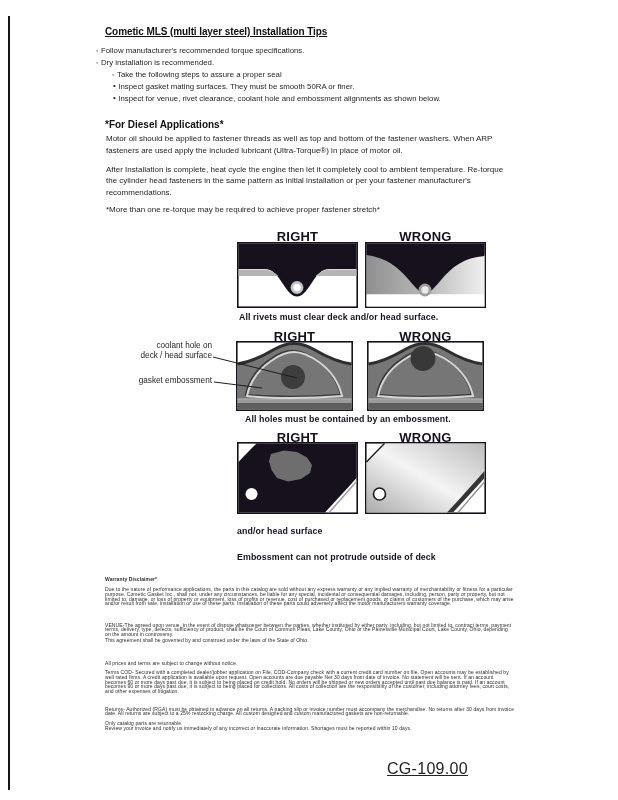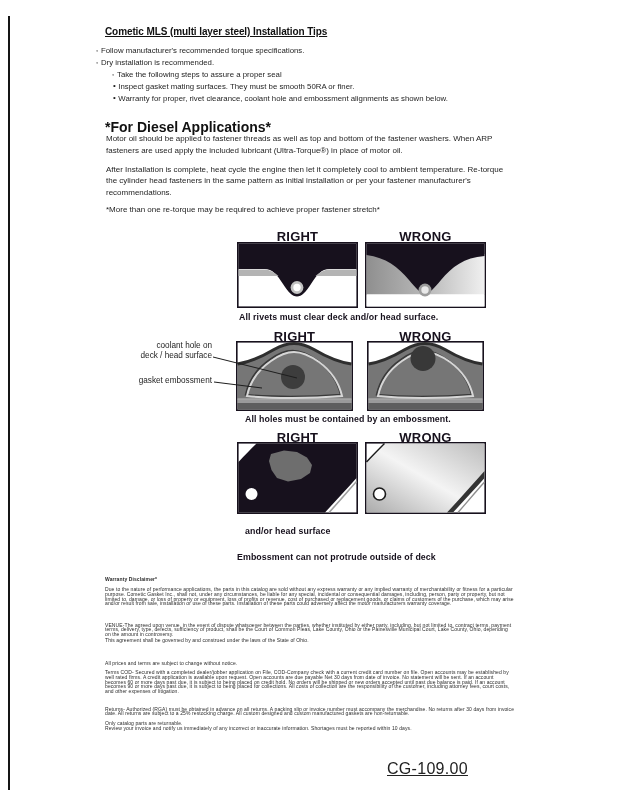--- a/index.html
+++ b/index.html
@@ -6,21 +6,21 @@
   #page{position:relative;width:618px;height:800px;background:#ffffff;overflow:hidden;
         font-family:"Liberation Sans",sans-serif;color:#222;}
   .abs{position:absolute;}
   .edge-rule{left:8px;top:16px;width:1.5px;height:774px;background:#151515;}
   .doc-title{left:105px;top:26px;font-size:10px;font-weight:bold;letter-spacing:-0.1px;
              text-decoration:underline;color:#111;}
   .bullet-row{left:96px;display:flex;align-items:flex-end;font-size:7.8px;line-height:9.5px;color:#1e1e1e;white-space:nowrap;}
   .bullet-row .mk{font-size:7px;margin-right:2.5px;position:relative;top:-0.5px;}
   .sub-row{left:113px;}
   .sub-row .mk{font-size:8px;top:-1px;}
-  .h-diesel{left:105px;top:119px;font-size:14px;font-weight:bold;color:#111;}
+  .h-diesel{left:105px;top:119px;font-size:10px;font-weight:bold;color:#111;}
   .body-p{left:106px;width:398px;font-size:8px;line-height:11.7px;color:#1e1e1e;}
   .fig-label{width:121px;text-align:center;font-size:13px;font-weight:bold;color:#17111d;letter-spacing:0.2px;}
   .fig-caption{font-size:8.8px;font-weight:bold;color:#17111d;letter-spacing:0.1px;white-space:nowrap;}
   .callout{width:117px;left:95px;text-align:right;font-size:8.2px;color:#1e1e1e;white-space:nowrap;}
   .legal{left:105px;width:410px;font-size:5px;line-height:4.8px;letter-spacing:0.1px;color:#2b2b2b;}
   .legal-h{font-weight:bold;}
   .doc-code{left:387px;top:760px;font-size:16px;color:#222;letter-spacing:0.3px;text-decoration:underline;}
   svg{display:block;}
 </style>
 </head>
@@ -43,21 +43,21 @@
   <div class="abs bullet-row" style="top:70px;margin-left:16px;">
     <span class="mk">◦</span>
     <span>Take the following steps to assure a proper seal</span>
   </div>
   <div class="abs bullet-row sub-row" style="top:82px;">
     <span class="mk">•</span>
     <span>Inspect gasket mating surfaces.  They must be smooth 50RA or finer.</span>
   </div>
   <div class="abs bullet-row sub-row" style="top:93.5px;">
     <span class="mk">•</span>
-    <span>Warranty for proper, rivet clearance, coolant hole and embossment alignments as shown below.</span>
+    <span>Inspect for venue, rivet clearance, coolant hole and embossment alignments as shown below.</span>
   </div>
 
   <div class="abs h-diesel">*For Diesel Applications*</div>
   <div class="abs body-p" style="top:133px;">Motor oil should be applied to fastener threads as well as top and bottom of the fastener washers. When ARP fasteners are used apply the included lubricant (Ultra-Torque®) in place of motor oil.</div>
   <div class="abs body-p" style="top:163.5px;">After Installation is complete, heat cycle the engine then let it completely cool to ambient temperature. Re-torque the cylinder head fasteners in the same pattern as initial installation or per your fastener manufacturer's recommendations.</div>
   <div class="abs body-p" style="top:204px;">*More than one re-torque may be required to achieve proper fastener stretch*</div>
 
   <div class="abs fig-label" style="left:237px;top:228.5px;">RIGHT</div>
   <div class="abs fig-label" style="left:365px;top:228.5px;">WRONG</div>
 
@@ -155,21 +155,21 @@
       </defs>
       <rect x="0.8" y="0.8" width="119.4" height="70.4" fill="#ffffff" stroke="#17111d" stroke-width="1.6"></rect>
       <path d="M1.5,20 C8,13 14,7 19.5,1.5 H119.5 V36 C109,48 98,59.5 88,70.5 H1.5 Z" fill="url(#g3w)"></path>
       <path d="M1.5,20 C8,13 14,7 19.5,1.5" stroke="#1c1c1c" stroke-width="1.4" fill="none"></path>
       <path d="M88,70.5 C98,59.5 109,48 119.5,36 V29 C108,42 96,55.5 82,70.5 Z" fill="#343434"></path>
       <path d="M93,70.5 C103,59 111,49.5 119.5,40" stroke="#8e8e8e" stroke-width="1.4" fill="none"></path>
       <circle cx="14.5" cy="52" r="6" fill="#ffffff" stroke="#1c1c1c" stroke-width="1.6"></circle>
     </svg>
   </div>
   <div class="abs fig-caption" style="left:237px;top:516px;margin-top:36px;">Embossment can not protrude outside of deck</div>
-  <div class="abs fig-caption" style="left:245px;top:526px;">and/or head surface</div>
+  <div class="abs fig-caption" style="left:237px;top:526px;">and/or head surface</div>
 
   <div class="abs legal legal-h" style="top:576.5px;">Warranty Disclaimer*</div>
   <div class="abs legal" style="top:587px;">Due to the nature of performance applications, the parts in this catalog are sold without any express warranty or any implied warranty of merchantability or fitness for a particular purpose.  Cometic Gasket Inc., shall not, under any circumstances, be liable for any special, incidental or consequential damages, including, person, party or property, but not limited to, damage, or loss of property or equipment, loss of profits or revenue, cost of purchased or replacement goods, or claims of customers of the purchase, which may arise and/or result from sale, installation or use of these parts.  Installation of these parts could adversely affect the motor manufacturers warranty coverage.</div>
   <div class="abs legal" style="top:622.5px;">VENUE-The agreed upon venue, in the event of dispute whatsoever between the parties, whether instituted by either party, including, but not limited to, contract terms, payment terms, delivery, type, defects, sufficiency of product, shall be the Court of Common Pleas, Lake County, Ohio or the Painesville Municipal Court, Lake County, Ohio, depending on the amount in controversy.</div>
   <div class="abs legal" style="top:637.5px;">This agreement shall be governed by and construed under the laws of the State of Ohio.</div>
   <div class="abs legal" style="top:660.5px;">All prices and terms are subject to change without notice.</div>
   <div class="abs legal" style="top:670px;">Terms COD- Secured with a completed dealer/jobber application on File, COD-Company check with a current credit card number on file.  Open accounts may be established by well rated firms.  A credit application is available upon request.  Open accounts are due payable Net 30 days from date of invoice.  No statement will be sent.  If an account becomes 60 or more days past due, it is subject to being placed on credit hold.  No orders will be shipped or new orders accepted until past due balance is paid.  If an account becomes 90 or more days past due, it is subject to being placed for collections.  All costs of collection are the responsibility of the customer, including attorney fees, court costs, and other expenses of litigation.</div>
   <div class="abs legal" style="top:706.5px;">Returns- Authorized (RGA) must be obtained in advance on all returns.  A packing slip or invoice number must accompany the merchandise.  No returns after 30 days from invoice date.  All returns are subject to a 25% restocking charge.  All custom designed and custom manufactured gaskets are non-returnable.</div>
   <div class="abs legal" style="top:721px;">Only catalog parts are returnable.</div>
   <div class="abs legal" style="top:726px;">Review your invoice and notify us immediately of any incorrect or inaccurate information.  Shortages must be reported within 10 days.</div>

